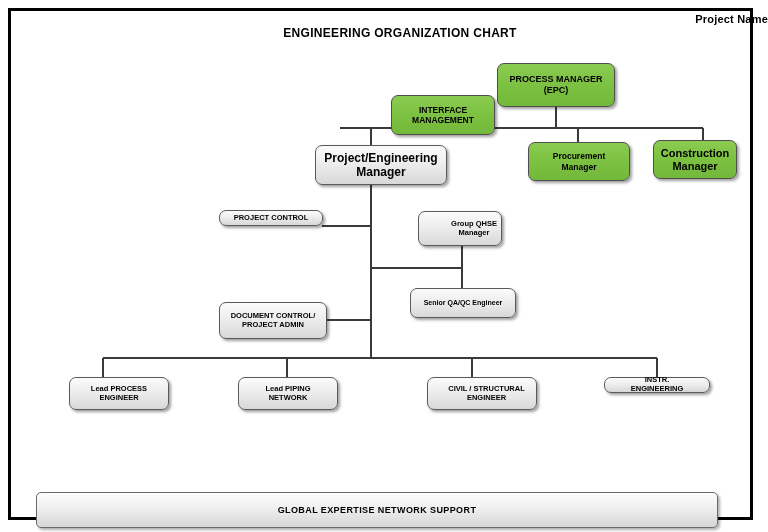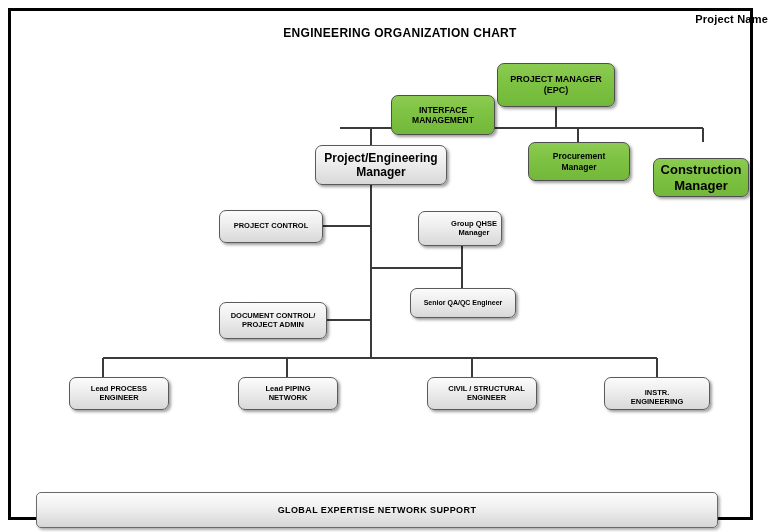--- a/index.html
+++ b/index.html
@@ -160,45 +160,45 @@
 
       <line x1="103" y1="358" x2="657" y2="358"></line>
       <line x1="103" y1="358" x2="103" y2="377"></line>
       <line x1="287" y1="358" x2="287" y2="377"></line>
       <line x1="472" y1="358" x2="472" y2="377"></line>
       <line x1="657" y1="358" x2="657" y2="377"></line>
     </g>
   </svg>
 
   <div class="node green" style="left:497px; top:63px; width:118px; height:44px; font-size:9px;">
-    <span class="node-label">PROJECT MANAGER
+    <span class="node-label">PROCESS MANAGER
 (EPC)</span>
   </div>
 
   <div class="node green" style="left:391px; top:95px; width:104px; height:40px; font-size:8.5px;">
     <span class="node-label">INTERFACE
 MANAGEMENT</span>
   </div>
 
   <div class="node green" style="left:528px; top:142px; width:102px; height:39px; font-size:8.5px;">
     <span class="node-label">Procurement
 Manager</span>
   </div>
 
-  <div class="node green" style="left:653px; top:158px; width:96px; height:39px; font-size:13px;">
+  <div class="node green" style="left:653px; top:140px; width:84px; height:39px; font-size:11px;">
     <span class="node-label">Construction
 Manager</span>
   </div>
 
   <div class="node gray" style="left:315px; top:145px; width:132px; height:40px; font-size:12px;">
     <span class="node-label">Project/Engineering
 Manager</span>
   </div>
 
-  <div class="node gray" style="left:219px; top:210px; width:104px; height:33px; font-size:7.5px;">
+  <div class="node gray" style="left:219px; top:210px; width:104px; height:16px; font-size:7.5px;">
     <span class="node-label">PROJECT CONTROL</span>
   </div>
 
   <div class="node gray" style="left:418px; top:211px; width:84px; height:35px; font-size:7.5px;padding-left:32px;">
     <span class="node-label">Group QHSE
 Manager</span>
   </div>
 
   <div class="node gray" style="left:410px; top:288px; width:106px; height:30px; font-size:7px;">
     <span class="node-label">Senior QA/QC Engineer</span>
@@ -217,21 +217,21 @@
   <div class="node gray" style="left:238px; top:377px; width:100px; height:33px; font-size:7.5px;">
     <span class="node-label">Lead PIPING
 NETWORK</span>
   </div>
 
   <div class="node gray" style="left:427px; top:377px; width:110px; height:33px; font-size:7.5px;padding-left:13px;">
     <span class="node-label">CIVIL / STRUCTURAL
 ENGINEER</span>
   </div>
 
-  <div class="node gray" style="left:604px; top:377px; width:106px; height:33px; font-size:7.5px;align-items:flex-end;">
+  <div class="node gray" style="left:604px; top:377px; width:106px; height:16px; font-size:7.5px;">
     <span class="node-label">INSTR.
 ENGINEERING</span>
   </div>
 
   <div class="footer-bar" style="left:36px; top:492px; width:682px; height:36px;">
     <span>GLOBAL EXPERTISE NETWORK SUPPORT</span>
   </div>
 
 </div>
 

